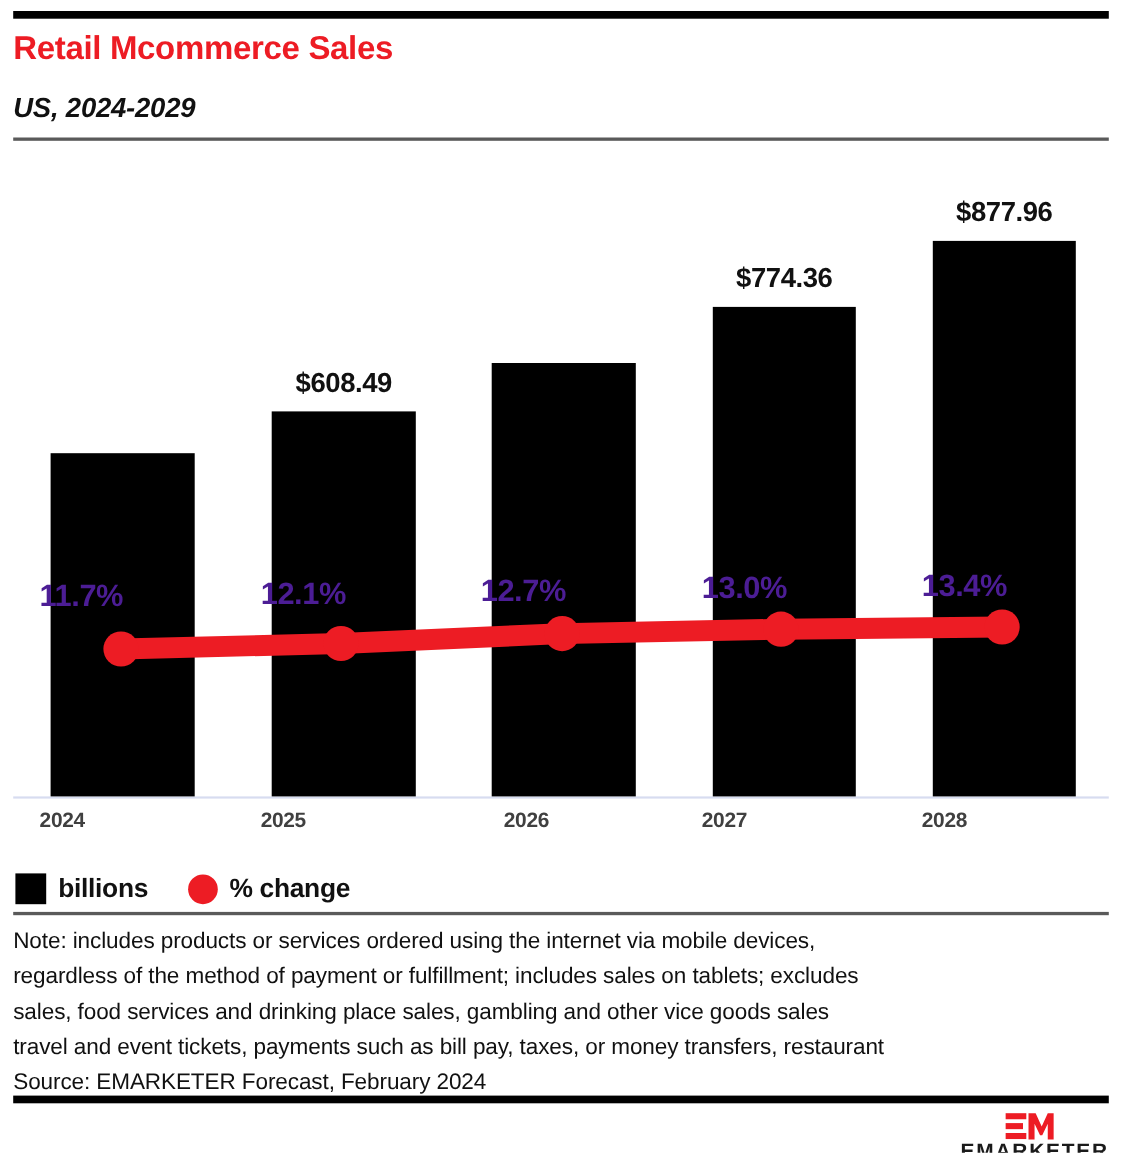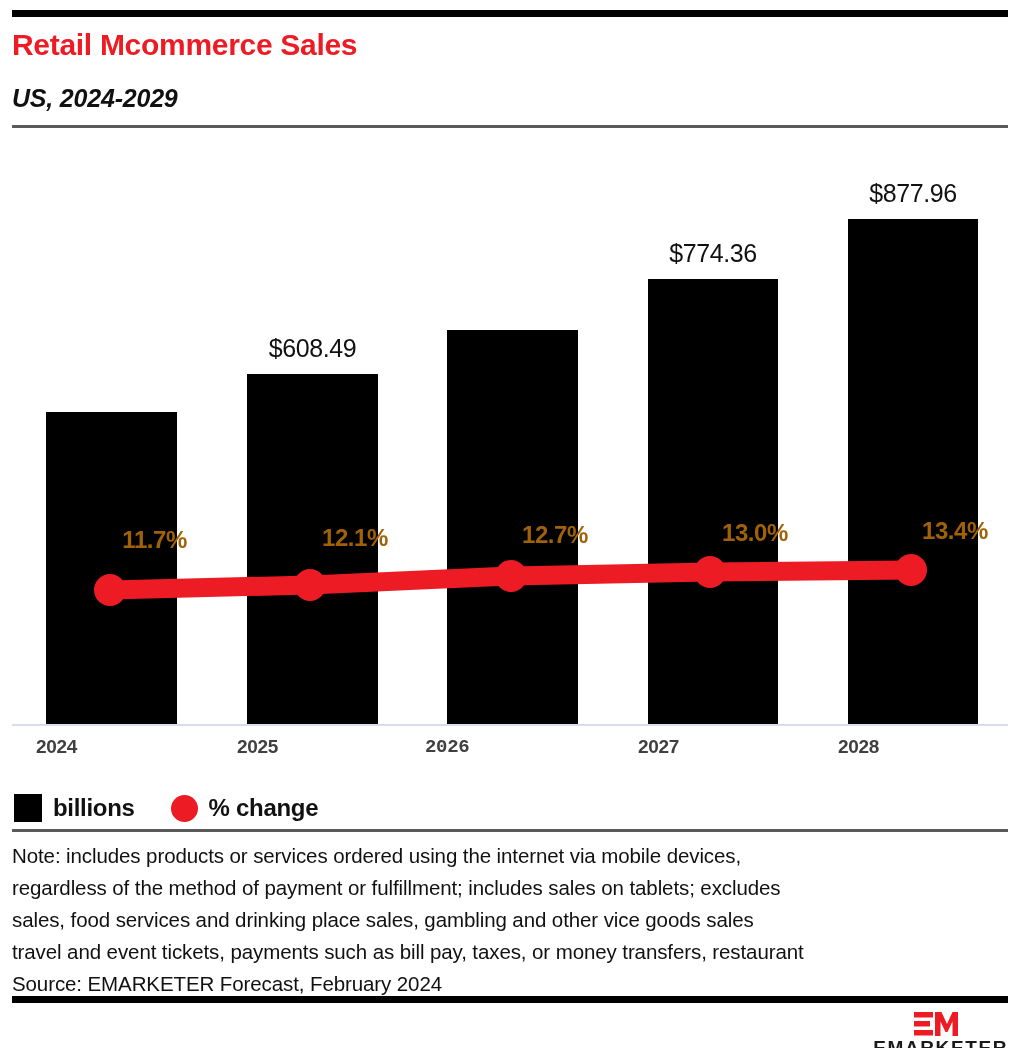--- a/index.html
+++ b/index.html
@@ -76,32 +76,32 @@
     background: #d7dcf0;
   }
   .bar {
     position: absolute;
     background: #000000;
     bottom: 6px;
   }
   .bar-value {
     position: absolute;
     font-size: 25px;
-    font-weight: normal;
+    font-weight: bold;
     color: #111111;
     text-align: center;
     letter-spacing: -0.4px;
     white-space: nowrap;
   }
   .bar-pct {
     position: absolute;
-    font-size: 24px;
-    font-weight: bold;
-    color: #a16207;
-    text-align: right;
+    font-size: 28px;
+    font-weight: bold;
+    color: #4c1d95;
+    text-align: left;
     letter-spacing: -0.4px;
     white-space: nowrap;
   }
   .line-svg {
     position: absolute;
     left: 0; top: 0;
     width: 1020px;
     height: 590px;
     overflow: visible;
   }
@@ -244,21 +244,21 @@
       <circle cx="511" cy="436" r="16" fill="#ED1C24"></circle>
       <circle cx="710" cy="432" r="16" fill="#ED1C24"></circle>
       <circle cx="911" cy="430" r="16" fill="#ED1C24"></circle>
     </svg>
 
   </div>
 
   <div class="xaxis">
     <div class="xtick" style="left:36px; width:151px;">2024</div>
     <div class="xtick" style="left:237px; width:151px;">2025</div>
-    <div class="xtick" style="left:425px; width:151px;font-family:Liberation Mono, monospace;">2026</div>
+    <div class="xtick" style="left:458px; width:151px;">2026</div>
     <div class="xtick" style="left:638px; width:150px;">2027</div>
     <div class="xtick" style="left:838px; width:150px;">2028</div>
   </div>
 
   <div class="legend">
     <div class="legend-item">
       <span class="swatch-square"></span>
       <span class="legend-label">billions</span>
     </div>
     <div class="legend-item">

